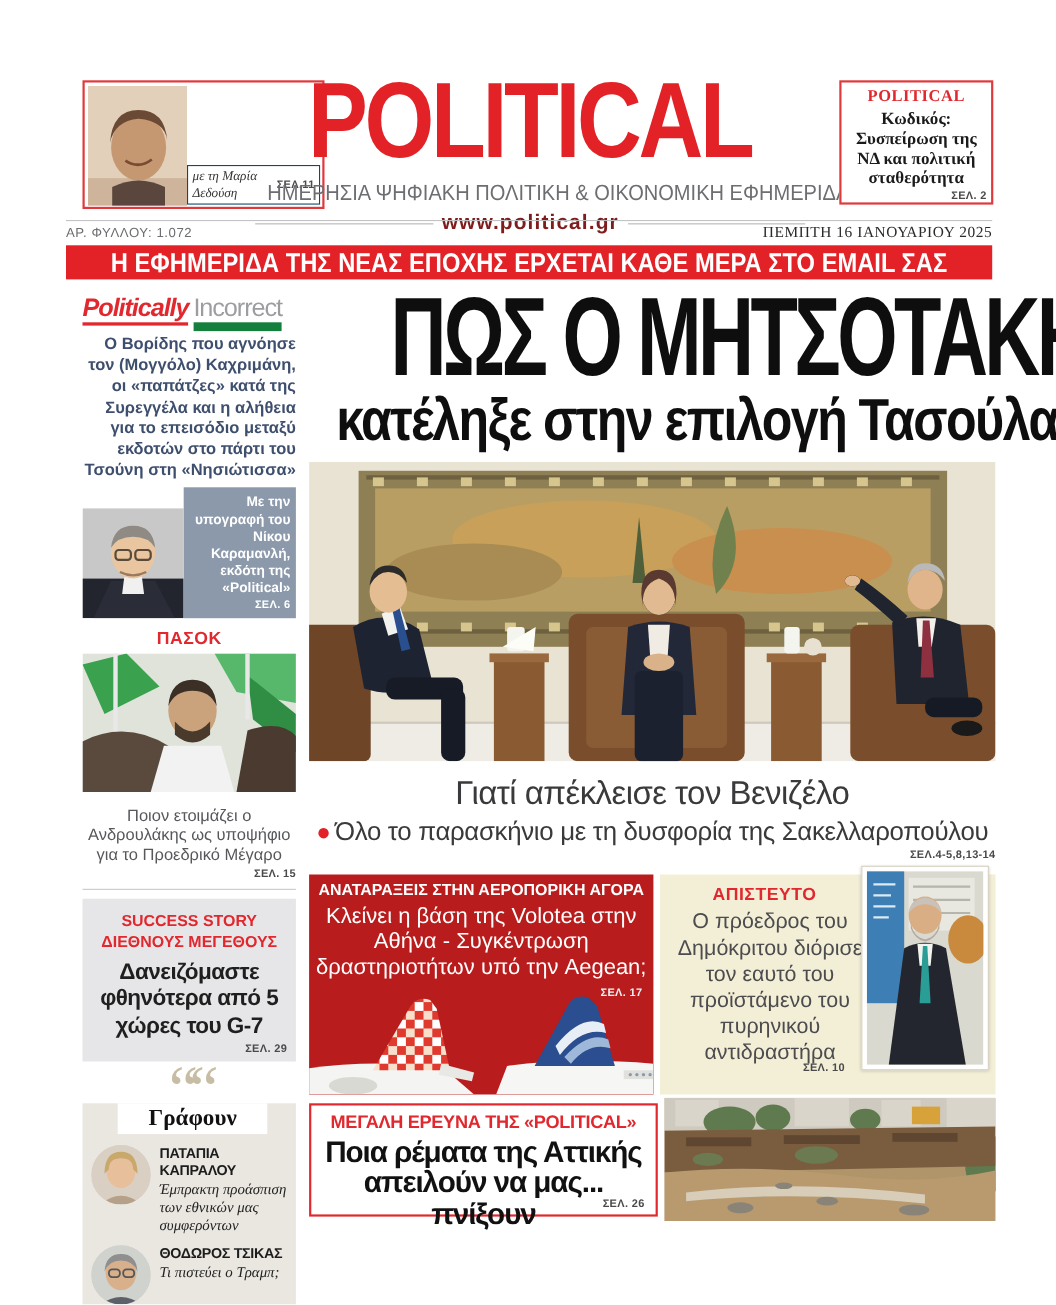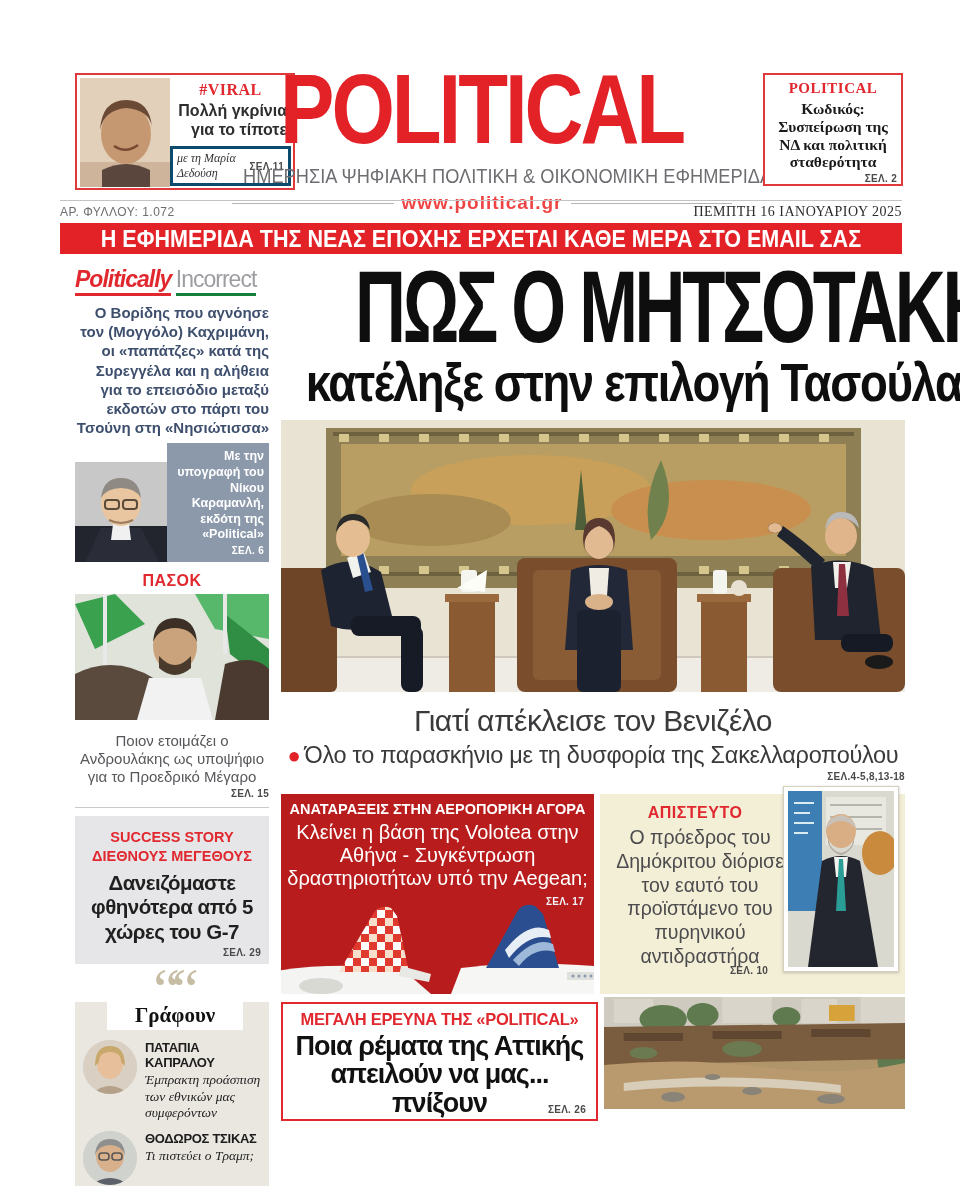--- a/index.html
+++ b/index.html
@@ -6,50 +6,50 @@
   html,body { background:#ffffff; }
   body { font-family:"Liberation Sans","DejaVu Sans",sans-serif; color:#222; }
   .page { position:relative; width:960px; height:1186px; background:#fff; overflow:hidden; margin:0 auto; }
 
   
   .viral-box { position:absolute; left:75px; top:73px; width:220px; height:117px; border:2px solid #e0393c; background:#fff; }
   .viral-photo { position:absolute; left:3px; top:3px; width:90px; height:109px; }
   .viral-content { position:absolute; left:95px; top:2px; right:4px; text-align:right; }
   .viral-tag { font-family:"Liberation Serif","DejaVu Serif",serif; font-weight:bold; color:#e0282e; font-size:16px; text-align:center; padding:4px 0 2px; letter-spacing:.5px; }
   .viral-title { font-weight:bold; color:#2d2d2d; font-size:16px; line-height:1.2; padding-right:2px; }
-  .viral-footer { position:absolute; left:93px; right:2px; bottom:2px; border:3px solid #0c4a6e; display:flex; justify-content:space-between; align-items:center; padding:2px 4px; background:#fff; }
+  .viral-footer { position:absolute; left:93px; right:2px; bottom:2px; border:1px solid #0c4a6e; display:flex; justify-content:space-between; align-items:center; padding:2px 4px; background:#fff; }
   .viral-byline { font-family:"Liberation Serif","DejaVu Serif",serif; font-style:italic; font-size:12px; color:#333; }
   .pageref { font-size:10px; color:#4a4a4a; font-weight:bold; letter-spacing:.3px; }
 
   .masthead { position:absolute; left:232px; top:62px; width:500px; text-align:center; }
   .masthead-title { color:#e32228; font-weight:900; font-size:80px; line-height:96px; letter-spacing:-3px; white-space:nowrap; display:inline-block; transform:scale(1.02,1.22); transform-origin:center; }
   .masthead-tagline { color:#6d6e71; font-size:19px; font-weight:500; letter-spacing:0; white-space:nowrap; display:inline-block; transform:scale(0.96,1.05); margin-top:8px; }
   .site-row { display:flex; align-items:center; gap:8px; margin-top:4px; }
   .site-row .rule { flex:1; height:1px; background:#b5b5b5; }
-  .site-url { color:#ef4444; font-weight:bold; font-size:19px; letter-spacing:1px; }
+  .site-url { color:#7f1d1d; font-weight:bold; font-size:19px; letter-spacing:1px; }
 
   .editorial-box { position:absolute; left:763px; top:73px; width:140px; height:113px; border:2px solid #e0393c; background:#fff; text-align:center; padding:5px 4px 3px; }
   .editorial-label { font-family:"Liberation Serif","DejaVu Serif",serif; color:#e0282e; font-weight:bold; font-size:15px; letter-spacing:.5px; }
   .editorial-title { font-family:"Liberation Serif","DejaVu Serif",serif; color:#1a1a1a; font-weight:bold; font-size:15.5px; line-height:1.15; margin-top:3px; }
   .editorial-page { text-align:right; font-size:10px; color:#4a4a4a; font-weight:bold; margin-top:2px; }
 
   .header-rule { position:absolute; left:60px; top:200px; width:842px; height:1px; background:#c3c3c3; }
   .meta-row { position:absolute; left:60px; top:204px; width:842px; display:flex; justify-content:space-between; align-items:baseline; }
   .issue-no { color:#6d6e71; font-size:12px; letter-spacing:.5px; }
   .issue-date { font-family:"Liberation Serif","DejaVu Serif",serif; color:#2b2b2b; font-size:14px; letter-spacing:.5px; }
 
   .banner { position:absolute; left:60px; top:223px; width:842px; height:31px; background:#e32228; display:flex; align-items:center; justify-content:center; }
   .banner-text { color:#fff; font-weight:800; font-size:22px; white-space:nowrap; display:inline-block; transform:scale(0.98,1.12); letter-spacing:0; }
 
   
   .left-col { position:absolute; left:75px; top:266px; width:194px; }
 
   .pi-header { border-bottom:0; padding-bottom:2px; white-space:nowrap; }
   .pi-red { color:#e0282e; font-weight:bold; font-style:italic; font-size:23px; border-bottom:3px solid #e0282e; padding-bottom:1px; letter-spacing:-1px; }
-  .pi-gray { color:#9b9da0; font-size:23px; border-bottom:3px solid #15803d; padding-bottom:1px; letter-spacing:-1px; }
+  .pi-gray { color:#9b9da0; font-size:23px; border-bottom:8px solid #15803d; padding-bottom:1px; letter-spacing:-1px; }
   .pi-teaser { margin-top:8px; text-align:right; color:#3e4f6e; font-weight:bold; font-size:15px; line-height:1.28; }
   .pi-bottom { display:flex; margin-top:6px; align-items:flex-end; }
   .pi-photo { width:92px; height:100px; flex:none; }
   .pi-sign { flex:1; background:#8b99ab; color:#fff; text-align:right; font-weight:bold; font-size:12.5px; line-height:1.25; padding:6px 5px 4px; }
   .pi-sign .pageref { display:block; color:#fff; margin-top:2px; }
 
   .pasok { margin-top:10px; text-align:center; }
   .pasok-label { color:#e0282e; font-weight:800; font-size:16px; letter-spacing:.5px; }
   .pasok-photo { width:194px; height:126px; margin-top:4px; }
   .pasok-title { color:#57585b; font-size:15px; line-height:1.22; margin-top:8px; font-weight:400; }
@@ -91,44 +91,40 @@
   .volotea-page { position:absolute; right:10px; top:102px; color:#eef2f6; }
   .volotea svg { position:absolute; left:0; bottom:0; }
 
   .apisteyto { flex:1; height:200px; background:#f3eed6; position:relative; }
   .apisteyto-label { color:#e0282e; font-weight:800; font-size:16px; margin-top:10px; margin-left:0; width:190px; text-align:center; letter-spacing:.5px; }
   .apisteyto-title { width:196px; text-align:center; color:#4c4c4e; font-size:19.5px; line-height:1.22; margin-top:4px; padding-left:4px; font-weight:400; }
   .apisteyto-page { position:absolute; left:130px; bottom:18px; }
   .apisteyto-photo { position:absolute; right:6px; top:-8px; width:116px; height:186px; background:#fff; border:1px solid #d5d0bd; padding:4px; box-shadow:0 1px 3px rgba(0,0,0,.2); }
 
   .bottom-row { display:flex; gap:6px; margin-top:8px; }
-  .research { width:317px; height:119px; border:2px solid #e0282e; background:#fff; text-align:center; padding-top:6px; position:relative; }
+  .research { width:317px; height:103px; border:2px solid #e0282e; background:#fff; text-align:center; padding-top:6px; position:relative; }
   .research-kicker { color:#e0282e; font-weight:800; font-size:16.5px; letter-spacing:-0.3px; }
   .research-title { color:#111; font-weight:800; font-size:27px; line-height:1.05; letter-spacing:-1px; margin-top:3px; }
   .research-page { position:absolute; right:10px; bottom:4px; }
   .ravine-photo { flex:1; height:112px; margin-top:-5px; }
 </style>
 </head>
 <body>
 
 <div class="page">
 
   <div class="viral-box">
     <svg class="viral-photo" viewBox="0 0 90 109" preserveAspectRatio="none">
       <rect width="90" height="109" fill="#e3d0ba"></rect>
       <rect x="0" y="84" width="90" height="25" fill="#cdb49a"></rect>
       <ellipse cx="46" cy="56" rx="25" ry="30" fill="#c69872"></ellipse>
       <path d="M20 52 Q22 22 46 22 Q70 22 72 50 Q70 32 46 30 Q24 32 20 52 Z" fill="#6b4a35"></path>
       <path d="M34 68 Q46 76 58 67" stroke="#7a4a33" stroke-width="2.5" fill="none"></path>
       <path d="M22 92 Q46 80 70 92 L70 109 L22 109 Z" fill="#5a463c"></path>
     </svg>
-    <div class="viral-content">
-      <div class="viral-tag">#VIRAL</div>
-      <div class="viral-title">Πολλή γκρίνια για το τίποτε</div>
-    </div>
     <div class="viral-footer">
       <span class="viral-byline">με τη Μαρία Δεδούση</span>
       <span class="pageref">ΣΕΛ.11</span>
     </div>
   </div>
 
   <div class="masthead">
     <div><span class="masthead-title">POLITICAL</span></div>
     <div><span class="masthead-tagline">ΗΜΕΡΗΣΙΑ ΨΗΦΙΑΚΗ ΠΟΛΙΤΙΚΗ &amp; ΟΙΚΟΝΟΜΙΚΗ ΕΦΗΜΕΡΙΔΑ</span></div>
     <div class="site-row">
@@ -352,21 +348,21 @@
         <path d="M544 110 Q546 92 560 92 Q576 92 578 108 Q570 98 560 98 Q550 98 544 110 Z" fill="#b9b9b9"></path>
         <rect x="560" y="214" width="52" height="18" rx="8" fill="#161a24"></rect>
         <ellipse cx="598" cy="242" rx="14" ry="7" fill="#1a1a1a"></ellipse>
       </g>
     </svg>
 
     <div class="subhead">Γιατί απέκλεισε τον Βενιζέλο</div>
     <div class="subbullet">
       <span class="bullet-dot">●</span><span>Όλο το παρασκήνιο με τη δυσφορία της Σακελλαροπούλου</span>
     </div>
-    <div class="main-page pageref">ΣΕΛ.4-5,8,13-18</div>
+    <div class="main-page pageref">ΣΕΛ.4-5,8,13-14</div>
 
     <div class="mid-row">
 
       <div class="volotea">
         <div class="volotea-kicker">ΑΝΑΤΑΡΑΞΕΙΣ ΣΤΗΝ ΑΕΡΟΠΟΡΙΚΗ ΑΓΟΡΑ</div>
         <div class="volotea-title">Κλείνει η βάση της Volotea στην Αθήνα - Συγκέντρωση δραστηριοτήτων υπό την Aegean;</div>
         <div class="volotea-page pageref">ΣΕΛ. 17</div>
         <svg width="313" height="92" viewBox="0 0 313 92">
           <defs>
             <pattern id="gingham" width="16" height="16" patternUnits="userSpaceOnUse">

